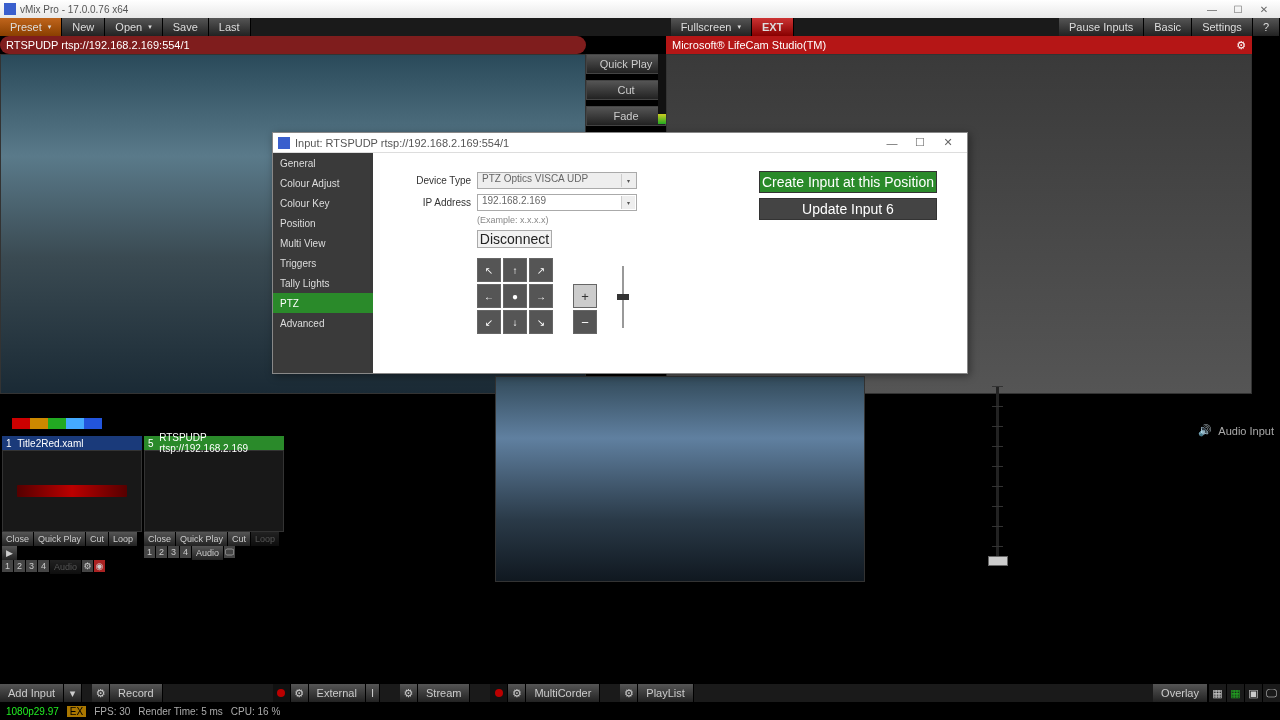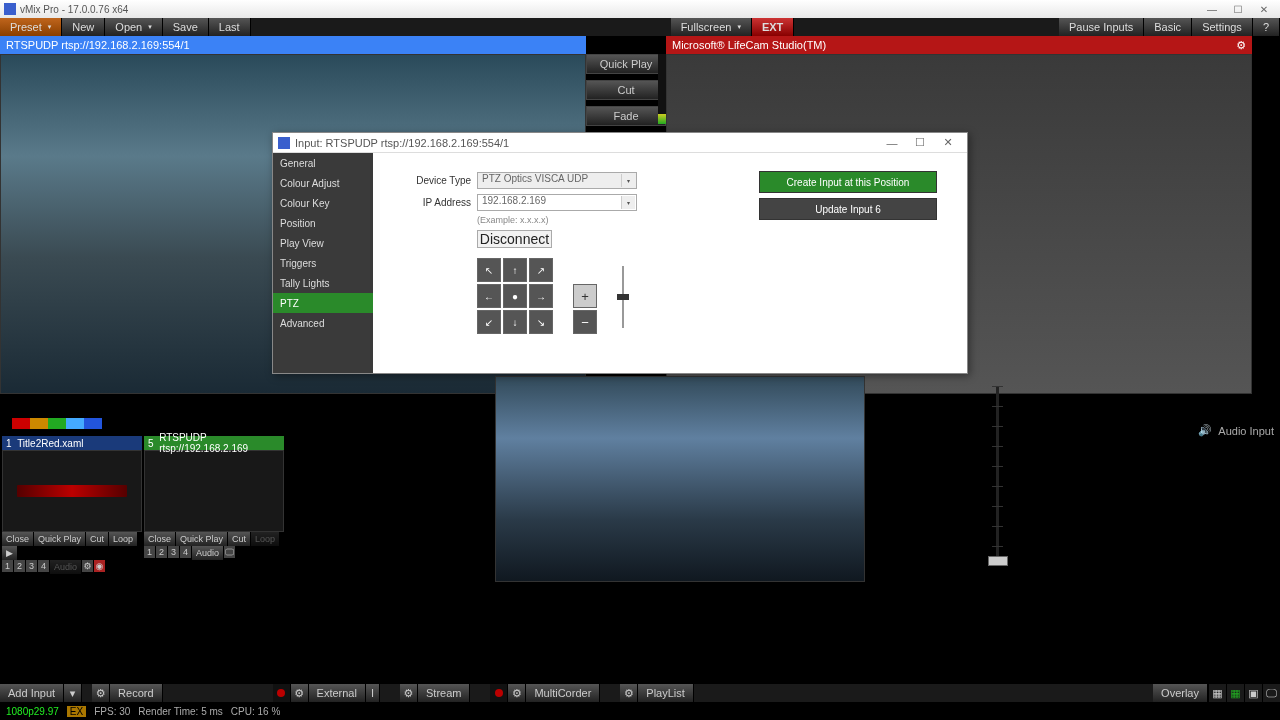--- a/index.html
+++ b/index.html
@@ -17,21 +17,21 @@
 .toolbar-right { display: flex; margin-left: auto; }
 .tb-btn { height: 18px; padding: 0 10px; display: flex; align-items: center; cursor: pointer; font-size: 11px; color: #ddd; background: linear-gradient(#555, #222); border-right: 1px solid #000; }
 .tb-btn.orange { background: linear-gradient(#c0651c, #8a3f00); }
 .tb-btn .caret { margin-left: 6px; font-size: 7px; }
 .tb-btn.red { background: linear-gradient(#c33, #800); font-weight: bold; }
 
 
 .main { height: calc(720px - 18px - 18px - 18px - 18px - 120px); display: flex; position: relative; }
 .preview-left, .preview-right { position: relative; width: 586px; }
 .preview-label { height: 18px; line-height: 18px; padding: 0 6px; font-size: 11px; color: #fff; }
-.preview-left .preview-label { background: #3b82f6; }
+.preview-left .preview-label { background: #7f1d1d; border-radius: 9px; }
 .preview-right .preview-label { background: #b51616; display: flex; align-items: center; }
 .preview-right .preview-label .gear { margin-left: auto; color: #fff; cursor: pointer; }
 .preview-frame { width: 100%; height: 340px; background: #111; position: relative; border: 1px solid #333; }
 .frame-l { background: linear-gradient(180deg, #2a4a5a 0%, #5a7a8a 30%, #3a4a52 60%, #1a2a35 100%); }
 .frame-r { background: linear-gradient(180deg, #3a3a3a 0%, #555 100%); }
 
 
 .center-col { width: 80px; display: flex; flex-direction: column; align-items: stretch; padding-top: 18px; gap: 6px; position: relative; }
 .trans-btn { height: 20px; background: linear-gradient(#555,#222); display: flex; align-items: center; justify-content: center; font-size: 11px; cursor: pointer; border: 1px solid #444; }
 .audio-meter { position: absolute; right: 0; top: 18px; width: 8px; height: 70px; background: #111; }
@@ -95,21 +95,21 @@
 .zoom-col button { width: 24px; height: 24px; border: 1px solid #666; background: #555; color: #fff; cursor: pointer; font-size: 13px; display: flex; align-items: center; justify-content: center;}
 .zoom-slider { width: 12px; height: 62px; position: relative; margin-top: 8px; }
 .zoom-slider .rail { position: absolute; left: 5px; top: 0; width: 2px; height: 100%; background: #999; }
 .zoom-slider .thumb { position: absolute; left: 0; top: 28px; width: 12px; height: 6px; background: #333; }
 .speed-row { display: flex; align-items: center; margin-top: 8px; margin-left: 38px; }
 .speed-row .form-label { width: 36px; }
 .slider-h { width: 100px; height: 16px; position: relative; }
 .slider-h .rail { position: absolute; top: 7px; left: 0; width: 100%; height: 2px; background: #999; }
 .slider-h .thumb { position: absolute; top: 3px; left: 48px; width: 6px; height: 10px; background: #333; }
 .action-btns { position: absolute; right: 30px; top: 18px; display: flex; flex-direction: column; gap: 5px; width: 178px; }
-.action-btn { height: 22px; font-size: 10px; display: flex; align-items: center; justify-content: center; cursor: pointer; border: 1px solid #333; }
+.action-btn { height: 22px; font-size: 14px; display: flex; align-items: center; justify-content: center; cursor: pointer; border: 1px solid #333; }
 .action-btn.green { background: #2a8a2a; color: #fff; }
 .action-btn.dark { background: #444; color: #fff; }
 </style>
 </head>
 <body>
 
 <div class="titlebar">
   <div class="icon"></div>
   <span>vMix Pro - 17.0.0.76 x64</span>
   <div class="win-controls">
@@ -296,21 +296,21 @@
       <span>☐</span>
       <span>✕</span>
     </div>
   </div>
   <div class="dlg-body">
     <div class="dlg-side">
       <div class="dlg-tab">General</div>
       <div class="dlg-tab">Colour Adjust</div>
       <div class="dlg-tab">Colour Key</div>
       <div class="dlg-tab">Position</div>
-      <div class="dlg-tab">Play View</div>
+      <div class="dlg-tab">Multi View</div>
       <div class="dlg-tab">Triggers</div>
       <div class="dlg-tab">Tally Lights</div>
       <div class="dlg-tab active">PTZ</div>
       <div class="dlg-tab">Advanced</div>
     </div>
     <div class="dlg-content">
       <div class="form-row">
         <div class="form-label">Device Type</div>
         <div class="form-input disabled">
           <span>PTZ Optics VISCA UDP</span>

